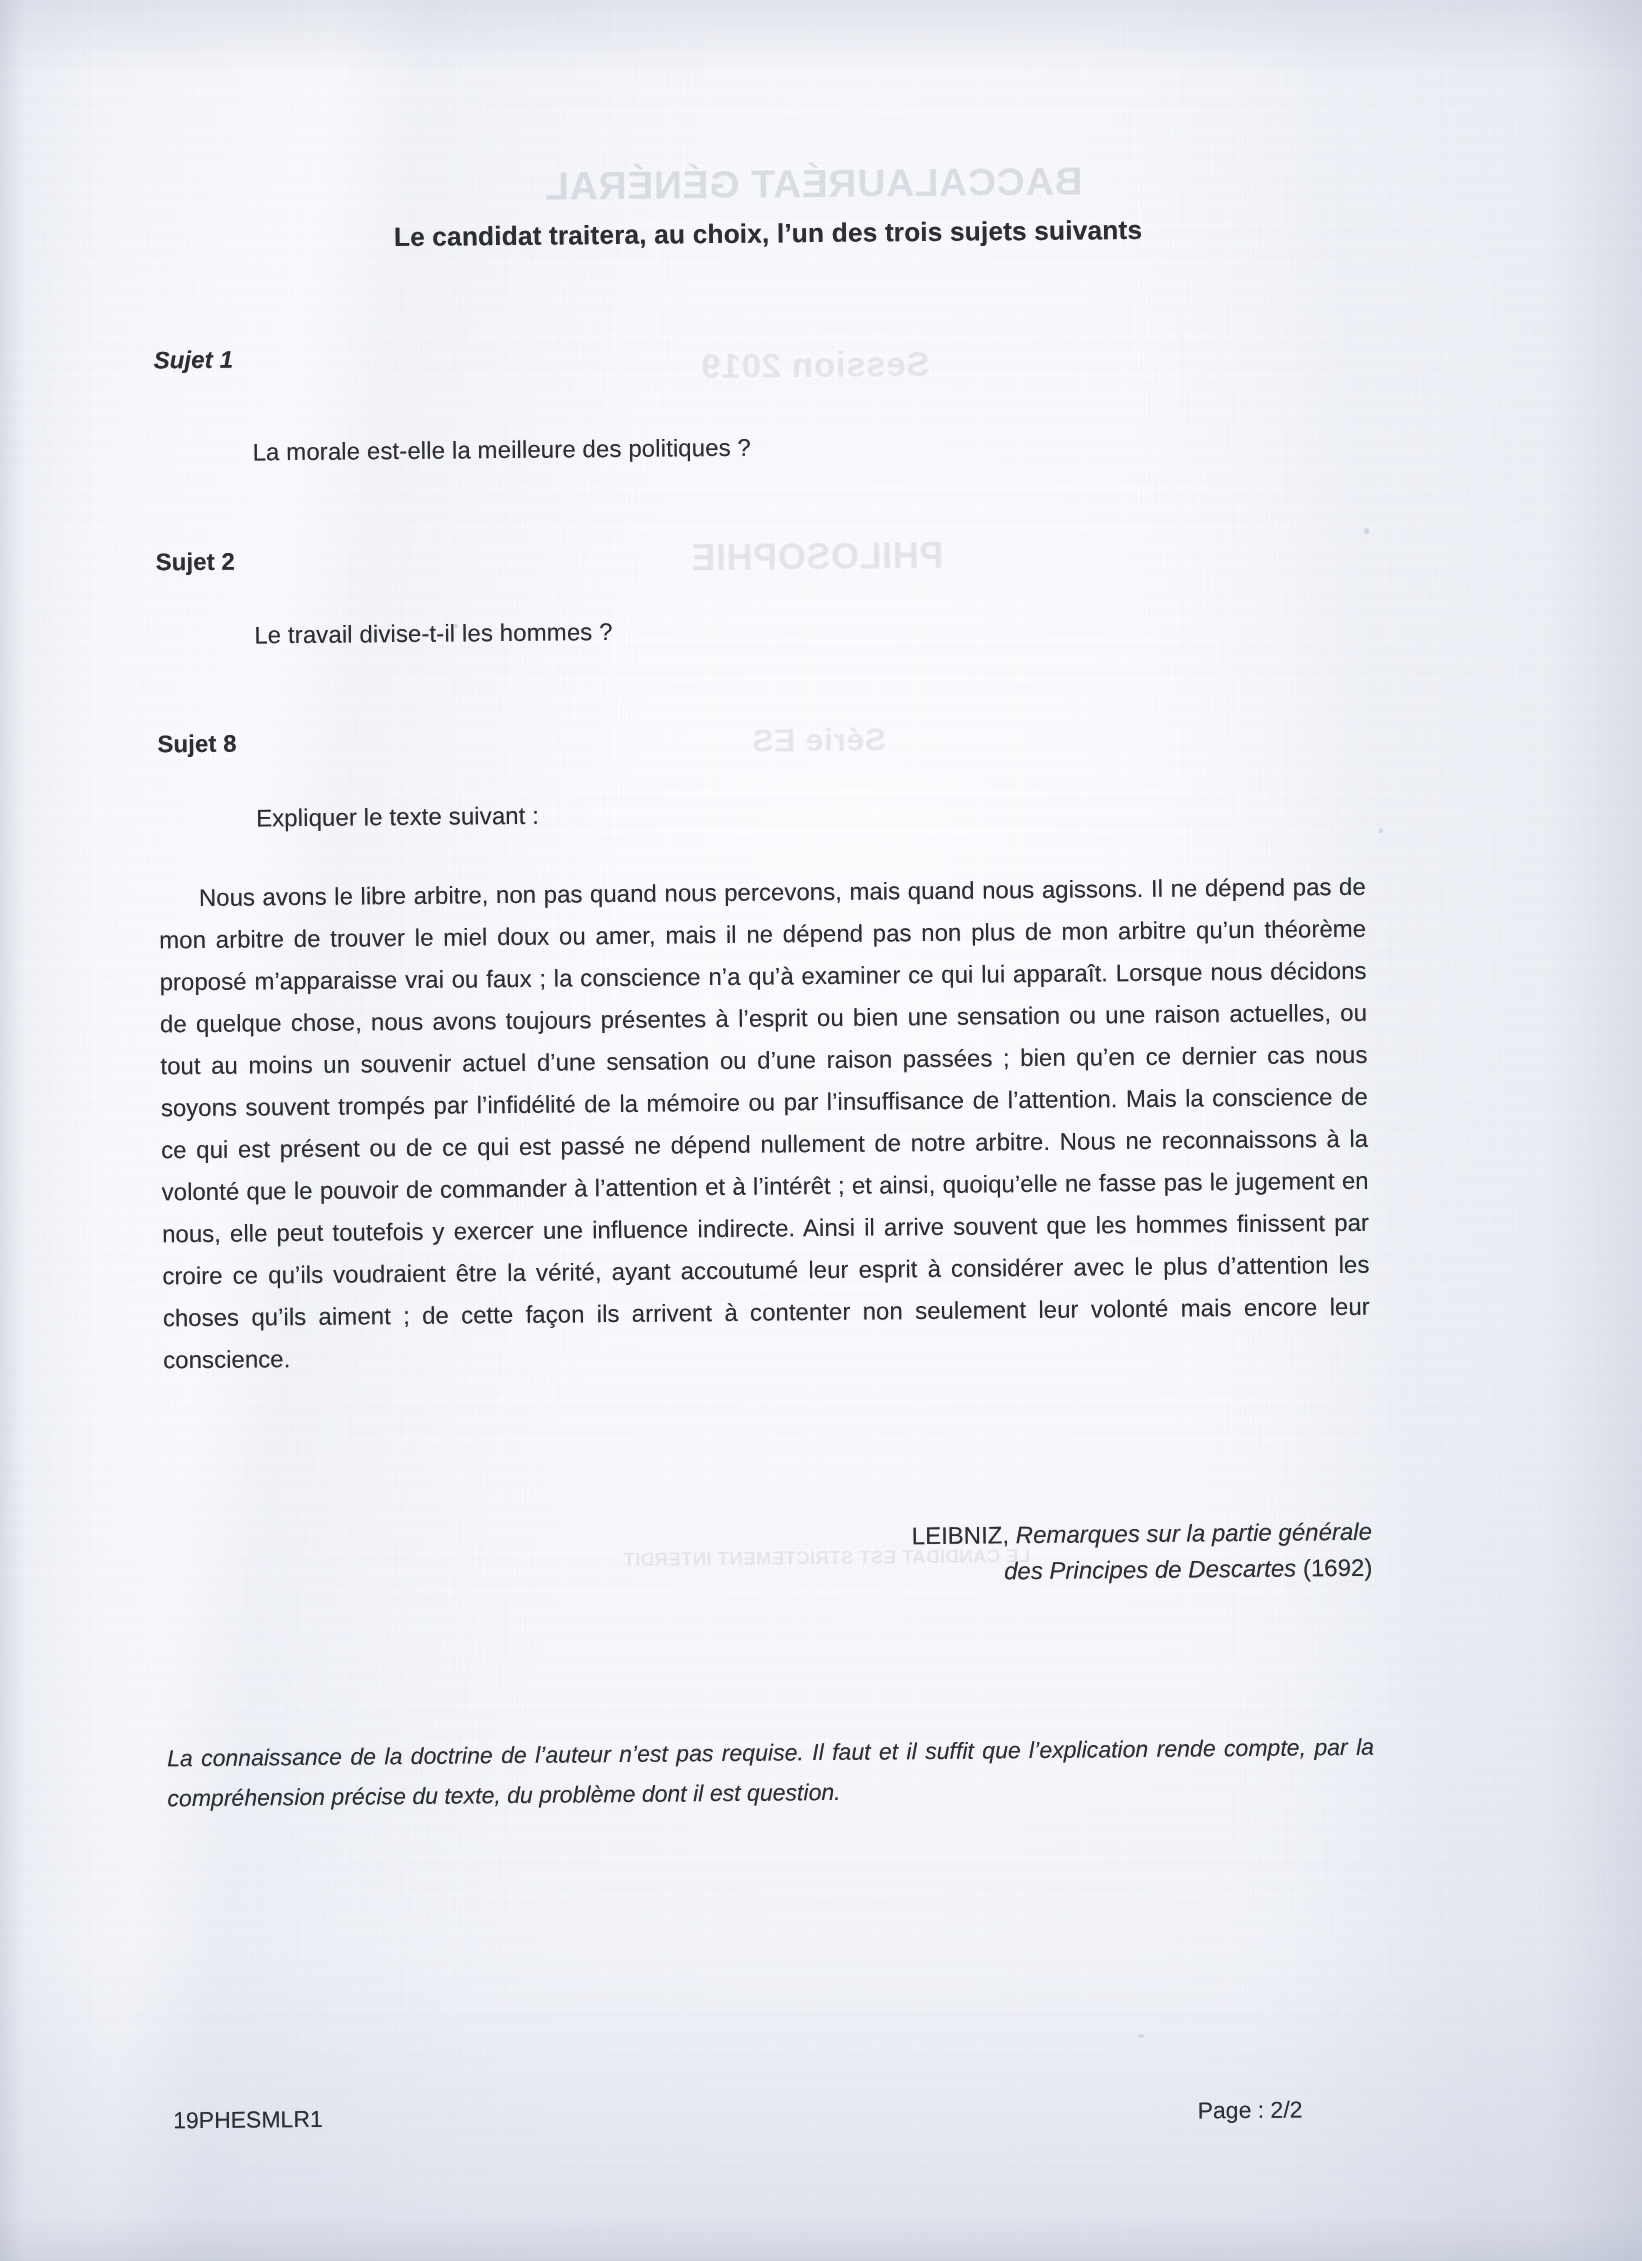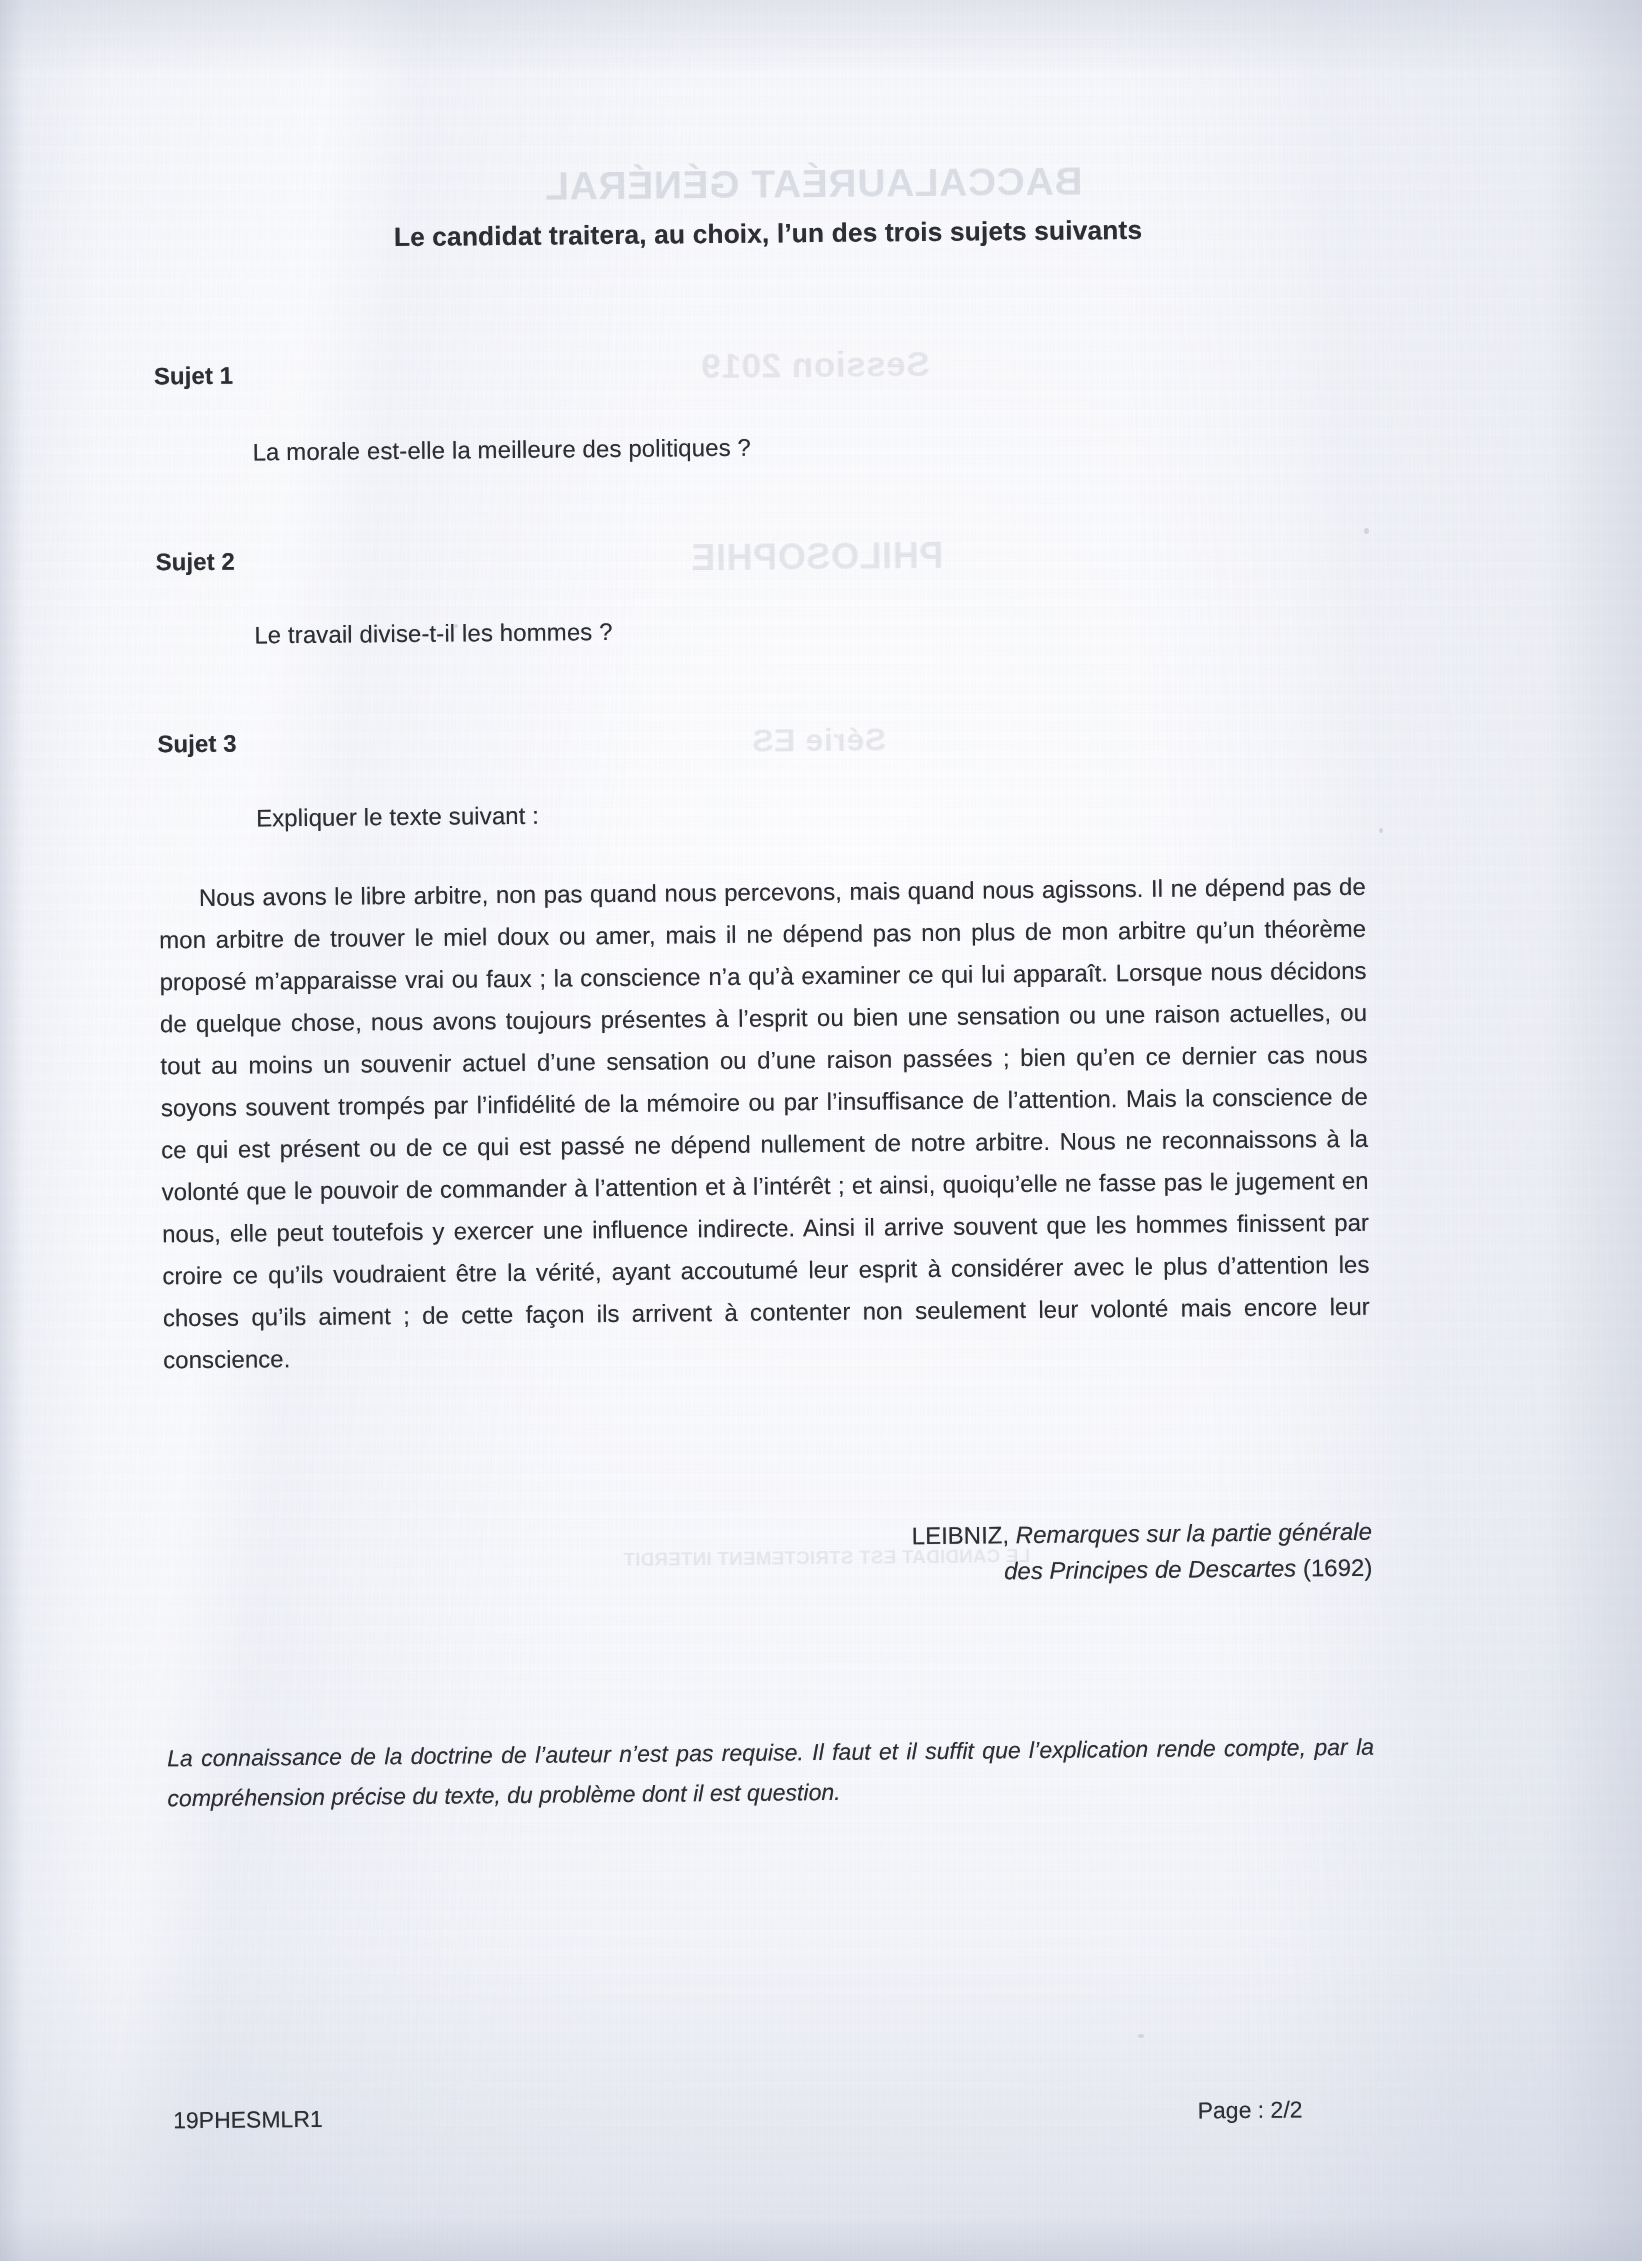--- a/index.html
+++ b/index.html
@@ -98,21 +98,21 @@
 
   .sujet-label{
     position:absolute;left:0;
     font-size:24px;font-weight:bold;letter-spacing:0.1px;
   }
   .sujet-text{
     position:absolute;left:98px;
     font-size:24px;font-weight:normal;letter-spacing:0.1px;
   }
 
-  #s1-label{top:356px;}
+  #s1-label{top:340px;font-style:italic;}
   #s1-text {top:433px;}
   #s2-label{top:542px;text-align:right;}
   #s3-label{top:724px;}
   #s2-text {top:616px;}
   #s3-text {top:799px;}
 
   
   #quote{
     position:absolute;left:0;top:871px;width:1207px;
     font-size:24px;
@@ -178,21 +178,21 @@
     <div id="content">
 
       <h1 class="ink" id="main-heading">Le candidat traitera, au choix, l’un des trois sujets suivants</h1>
 
       <div class="ink sujet-label" id="s1-label">Sujet 1</div>
       <div class="ink sujet-text" id="s1-text">La morale est-elle la meilleure des politiques ?</div>
 
       <div class="ink sujet-label" id="s2-label">Sujet 2</div>
       <div class="ink sujet-text" id="s2-text">Le travail divise-t-il les hommes ?</div>
 
-      <div class="ink sujet-label" id="s3-label">Sujet 3</div>
+      <div class="ink sujet-label" id="s3-label">Sujet 8</div>
       <div class="ink sujet-text" id="s3-text">Expliquer le texte suivant :</div>
 
       <div class="ink" id="quote"><span class="indent"></span><span>Nous avons le libre arbitre, non pas quand nous percevons, mais quand nous agissons. Il ne dépend pas de mon arbitre de trouver le miel doux ou amer, mais il ne dépend pas non plus de mon arbitre qu’un théorème proposé m’apparaisse vrai ou faux ; la conscience n’a qu’à examiner ce qui lui apparaît. Lorsque nous décidons de quelque chose, nous avons toujours présentes à l’esprit ou bien une sensation ou une raison actuelles, ou tout au moins un souvenir actuel d’une sensation ou d’une raison passées ; bien qu’en ce dernier cas nous soyons souvent trompés par l’infidélité de la mémoire ou par l’insuffisance de l’attention. Mais la conscience de ce qui est présent ou de ce qui est passé ne dépend nullement de notre arbitre. Nous ne reconnaissons à la volonté que le pouvoir de commander à l’attention et à l’intérêt ; et ainsi, quoiqu’elle ne fasse pas le jugement en nous, elle peut toutefois y exercer une influence indirecte. Ainsi il arrive souvent que les hommes finissent par croire ce qu’ils voudraient être la vérité, ayant accoutumé leur esprit à considérer avec le plus d’attention les choses qu’ils aiment ; de cette façon ils arrivent à contenter non seulement leur volonté mais encore leur conscience.</span></div>
 
       <div class="ink" id="attribution">
         <span>LEIBNIZ, </span><span class="it">Remarques sur la partie générale</span><br>
         <span class="it">des Principes de Descartes</span><span> (1692)</span>
       </div>
 
       <div class="ink" id="instruction">La connaissance de la doctrine de l’auteur n’est pas requise. Il faut et il suffit que l’explication rende compte, par la compréhension précise du texte, du problème dont il est question.</div>

